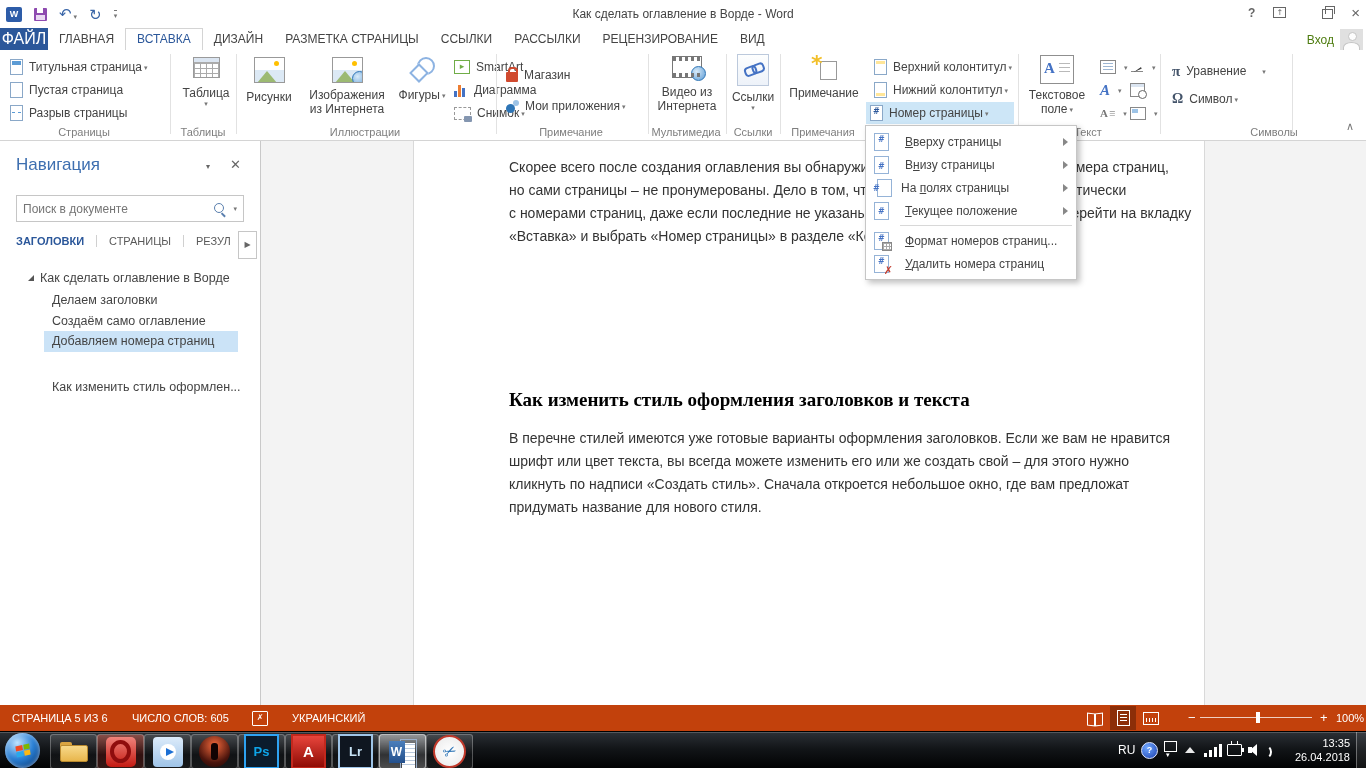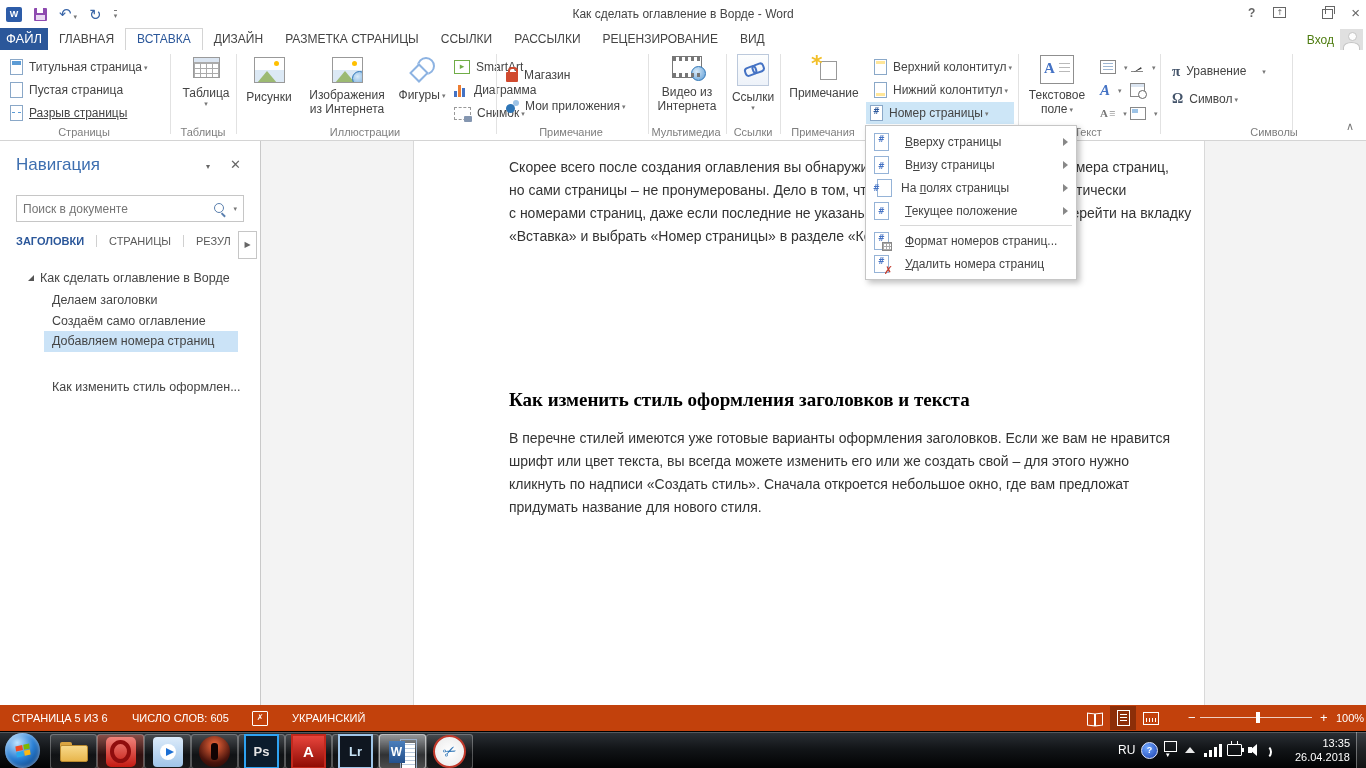--- a/index.html
+++ b/index.html
@@ -18,21 +18,21 @@
   .iundo{color:#3a66a8;font-size:15px;line-height:15px;}
   .tinycaret{font-size:7px;color:#777;margin-left:2px;}
   .iqatmore{border-top:1px solid #777;font-size:7px;color:#777;line-height:7px;padding-top:1px;}
   .ihelp{font-weight:bold;font-size:12px;}
   .iro{width:11px;height:9px;border:1px solid #666;font:8px/9px "DejaVu Sans",sans-serif;text-align:center;color:#666;}
   .imin{width:9px;height:1px;background:#666;margin-top:8px;}
   .irestore{width:9px;height:8px;border:1px solid #666;background:#fff;position:relative;margin-top:3px;}
   .irestore::before{content:"";position:absolute;left:2px;top:-4px;width:8px;height:7px;border:1px solid #666;border-bottom:none;}
   .iclose{font-size:15px;line-height:15px;}
   
-  .filetab{left:0;top:28px;width:48px;height:22px;background:#2b579a;color:#fff;font-size:13px;line-height:22px;text-align:center;}
+  .filetab{left:0;top:28px;width:48px;height:22px;background:#2b579a;color:#fff;font-size:16px;line-height:22px;text-align:center;}
   .tabs{left:48px;top:28px;height:22px;display:flex;}
   .tab{font-size:12px;line-height:22px;padding:0 11px;color:#444;}
   .tab.active{background:#fff;color:#2b579a;border:1px solid #d4d4d4;border-bottom:none;line-height:20px;}
   .signin{right:32px;top:33px;font-size:12px;color:#4d7c0f;}
   .avatar{right:3px;top:29px;width:23px;height:21px;background:#e0e0e0;overflow:hidden;}
   .avatar::before{content:"";position:absolute;top:3px;left:8px;width:7px;height:7px;border-radius:50%;background:#fdfdfd;border:1px solid #c4c4c4;}
   .avatar::after{content:"";position:absolute;bottom:-3px;left:3px;width:15px;height:9px;border-radius:50% 50% 0 0;background:#fdfdfd;border:1px solid #c4c4c4;}
   
   .ribbon{left:0;top:50px;width:1366px;height:90px;background:#fff;border-bottom:1px solid #d4d4d4;}
   .rrow{position:absolute;display:flex;align-items:center;gap:6px;height:22px;font-size:12px;color:#444;padding:0 4px;white-space:nowrap;}
@@ -168,21 +168,21 @@
   .ifolder::before{content:"";position:absolute;left:0;top:0;width:12px;height:5px;background:#d9a441;border-radius:2px 2px 0 0;}
   .ifolder::after{content:"";position:absolute;left:0;top:3px;right:0;bottom:0;background:linear-gradient(#f7d98a,#e8b64c);border-radius:2px;border:1px solid #b98a2e;}
   .iopera{width:30px;height:30px;border-radius:5px;background:linear-gradient(#f0837b,#c41a12);display:flex;align-items:center;justify-content:center;}
   .iopera i{width:13px;height:15px;border:4px solid #8f0d0d;border-radius:50%;}
   .iplayer{width:30px;height:30px;border-radius:4px;background:linear-gradient(#dcebfa,#9fc4e8);display:flex;align-items:center;justify-content:center;}
   .iplayer i{width:16px;height:16px;border-radius:50%;background:#fff;position:relative;}
   .iplayer i::after{content:"";position:absolute;left:6px;top:4px;border-left:8px solid #1c6fd4;border-top:4px solid transparent;border-bottom:4px solid transparent;}
   .imusic{width:31px;height:31px;border-radius:50%;background:radial-gradient(circle at 50% 30%,#f4693c,#4a140c 65%,#1d0705);position:relative;}
   .imusic::after{content:"";position:absolute;left:12px;top:7px;width:7px;height:17px;background:#120303;border-radius:3px;}
   .iadobe{width:31px;height:31px;display:flex;align-items:center;justify-content:center;font:bold 13px/31px "Liberation Sans",sans-serif;}
-  .ips{background:#0b1c2c;border:2px solid #2ea3f2;color:#e5e5e5;}
+  .ips{background:#0b1c2c;border:2px solid #2ea3f2;color:#0ea5e9;}
   .iac{background:linear-gradient(#e8453c,#8f0b04);border:2px solid #c3281d;color:#fff;font-size:15px;}
   .ilr{background:#0f1620;border:2px solid #9fc5e8;color:#c7e3f5;}
   .iwrd{width:28px;height:26px;position:relative;}
   .iwrd::before{content:"";position:absolute;right:0;top:0;width:13px;height:26px;background:#fff;border:1px solid #9ab0cc;background-image:repeating-linear-gradient(#b9c9dd 0 1px,transparent 1px 4px);background-clip:content-box;padding:3px 1px;}
   .iwrd::after{content:"W";position:absolute;left:0;top:2px;width:16px;height:22px;background:linear-gradient(#4a7ebb,#24508c);color:#fff;font:bold 12px/22px "Liberation Sans",sans-serif;text-align:center;}
   .isnip{width:29px;height:29px;border-radius:50%;background:radial-gradient(#ffffff,#e8e8e8);border:2px solid #c0392b;display:flex;align-items:center;justify-content:center;}
   .isnip i{color:#2e75b6;font-size:16px;font-style:normal;transform:rotate(-25deg);}
   .trtext{position:absolute;font-size:12px;color:#fff;top:11px;}
   .ithelp{position:absolute;left:1141px;top:10px;width:15px;height:15px;border-radius:50%;background:radial-gradient(circle at 35% 30%,#6fa8ff,#1c3fae);color:#fff;font:bold 9px/15px "Liberation Sans",sans-serif;text-align:center;border:1px solid #dfe8ff;}
   .itwin{position:absolute;left:1164px;top:9px;width:11px;height:9px;border:1px solid #fff;}
@@ -240,21 +240,21 @@
   <div class="ab ribbon">
 
     <div class="rrow" style="left:6px;top:6px;">
         <span class="ipg cover"></span>
         <span class="car">Титульная страница</span>
       </div>
     <div class="rrow" style="left:6px;top:29px;">
         <span class="ipg"></span>
         <span>Пустая страница</span>
       </div>
-    <div class="rrow" style="left:6px;top:52px;text-decoration:underline;">
+    <div class="rrow" style="left:6px;top:52px;">
         <span class="ipg brk"></span>
         <span>Разрыв страницы</span>
       </div>
     <div class="glabel" style="left:0;width:168px;top:76px;">Страницы</div>
     <div class="gdiv" style="left:170px;"></div>
 
     <div class="rbig" style="left:178px;top:7px;width:56px;">
       <span class="itable"></span>
       <span class="lbl" style="margin-top:8px;">Таблица</span>
       <span class="carline">▾</span>

